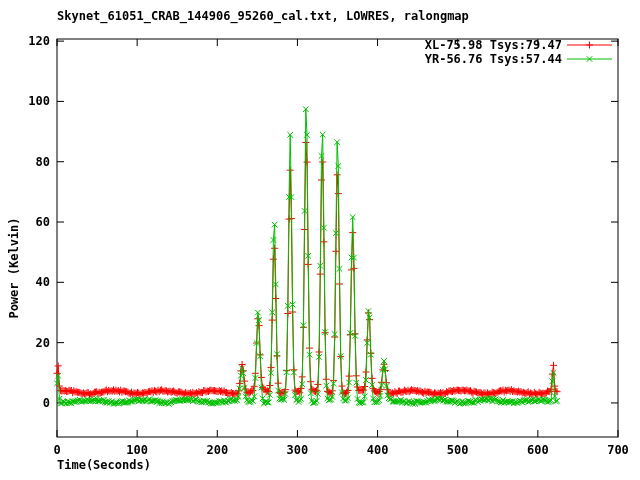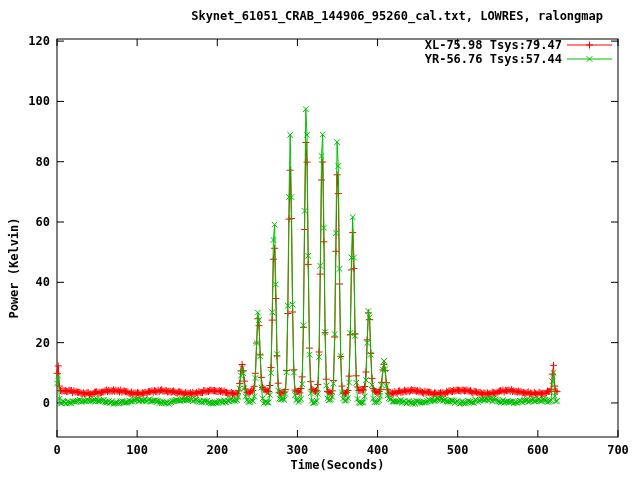--- a/index.html
+++ b/index.html
@@ -1,20 +1,20 @@
 <!DOCTYPE html>
 <html><head>
 <meta charset="utf-8">
 <style>
   html,body{margin:0;padding:0;background:#fff;}
   #app{position:relative;width:640px;height:480px;background:#ffffff;overflow:hidden;
        font-family:"DejaVu Sans Mono",monospace;color:#000;}
   .lbl{position:absolute;font:bold 12px "DejaVu Sans Mono",monospace;color:#000;white-space:nowrap;}
-  #title{left:42px;top:9px;width:561px;text-align:right;}
-  #xlabel{left:57px;top:458px;width:561px;text-align:center;}
+  #title{left:57px;top:9px;width:561px;text-align:left;}
+  #xlabel{left:57px;top:458px;width:561px;}
   #ylabel{left:-76px;top:261px;width:180px;height:14px;text-align:center;
           transform:rotate(-90deg);}
   svg text{font:bold 12px "DejaVu Sans Mono",monospace;fill:#000;}
   #plot{position:absolute;left:0;top:0;}
 </style>
 </head>
 <body>
 
 <div id="app">
   <div id="title" class="lbl">Skynet_61051_CRAB_144906_95260_cal.txt, LOWRES, ralongmap</div>

